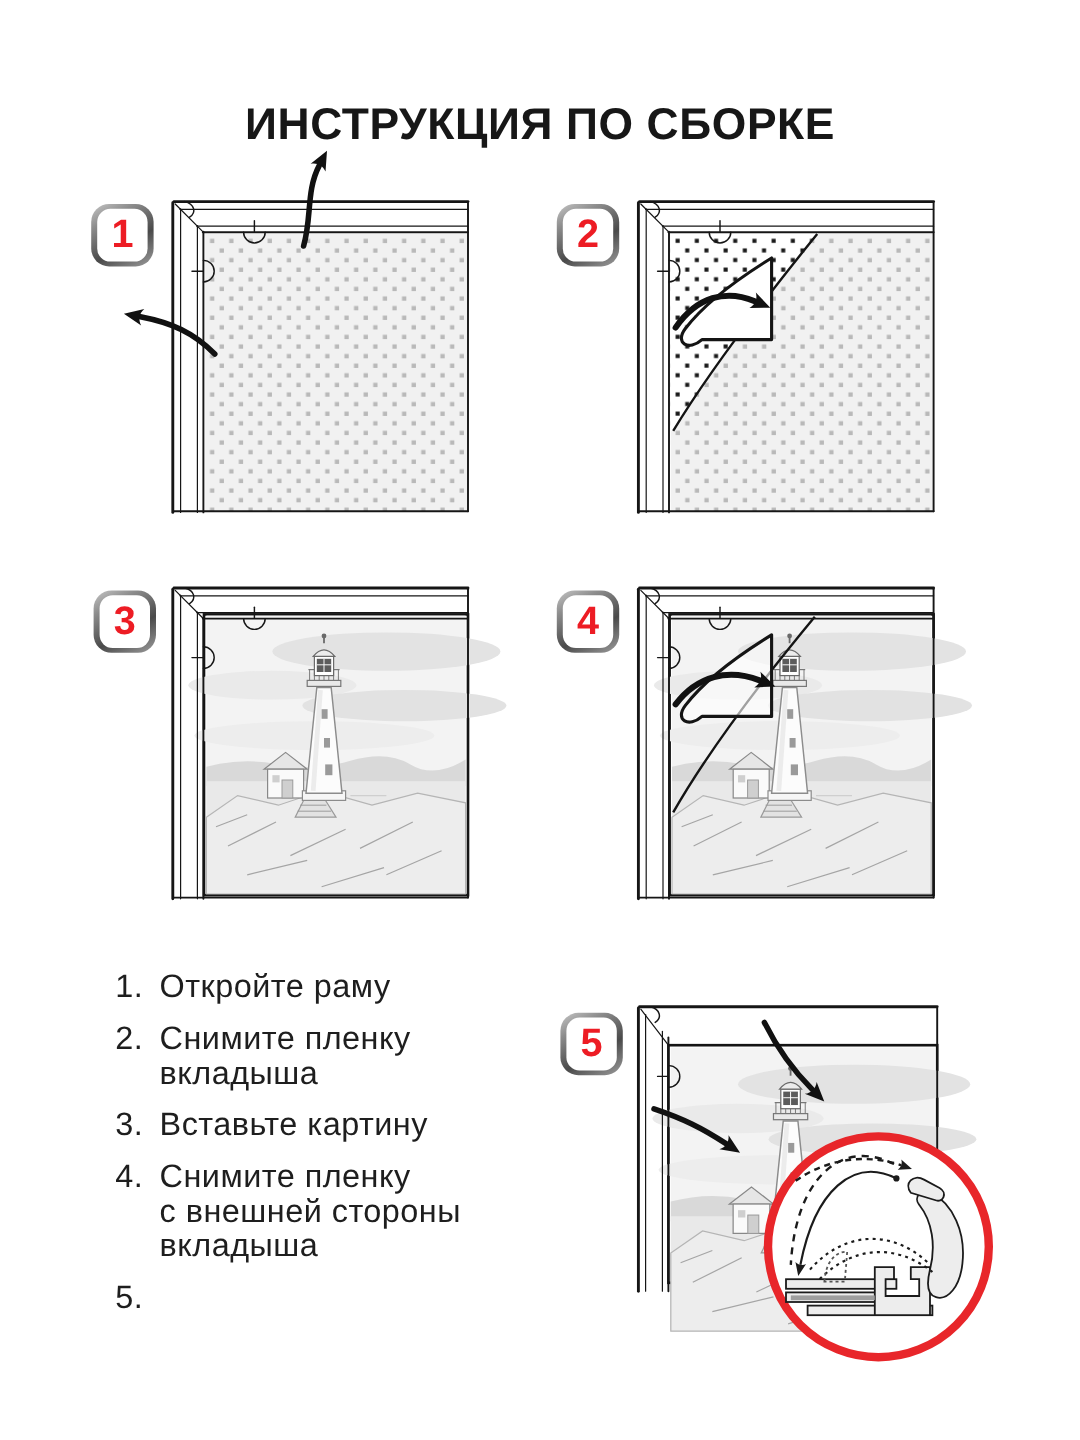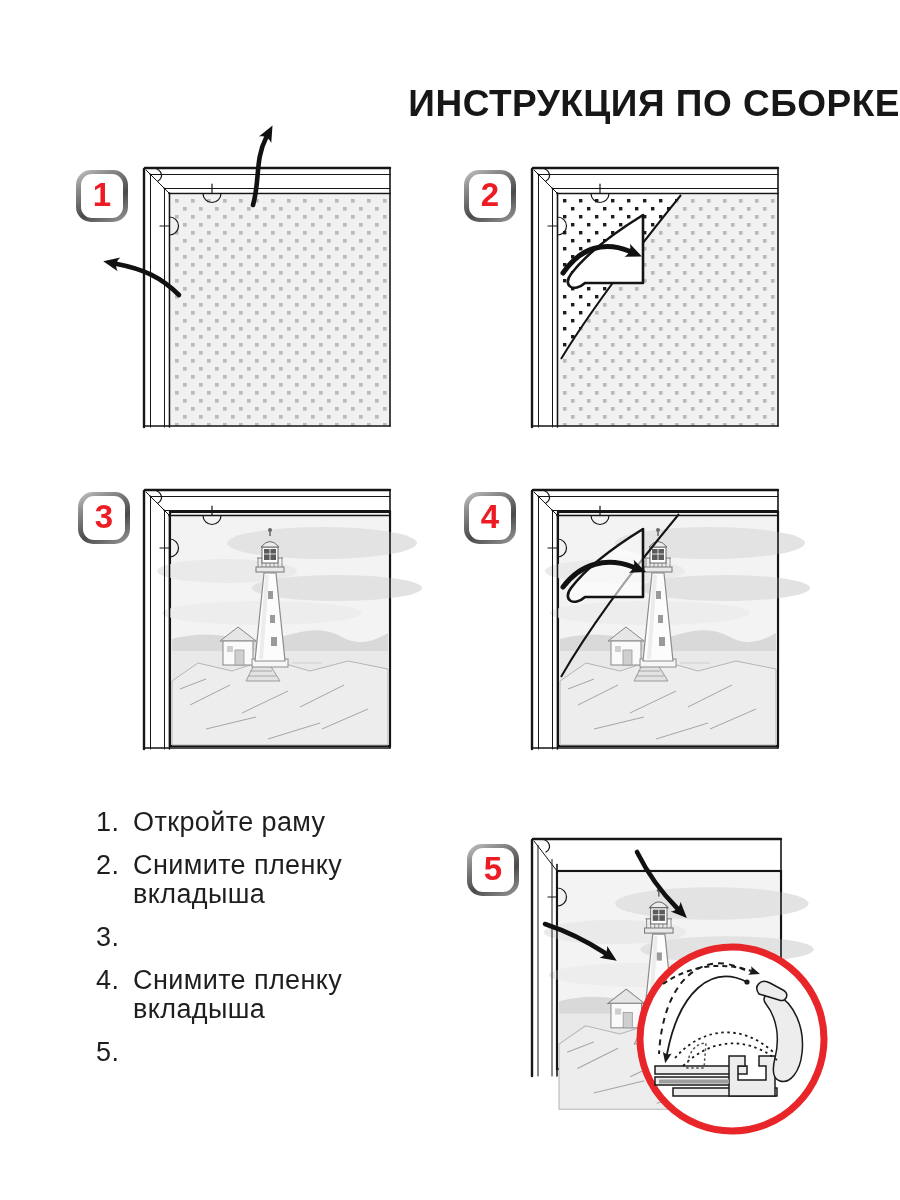--- a/index.html
+++ b/index.html
@@ -1,21 +1,21 @@
 <!DOCTYPE html>
 <html style="--accent-red: #e8262a; --badge-number: #ed1c24; --line: #161616; --film-bg: #f1f1f1; --film-dot: #b9b9b9;"><head>
 <meta charset="utf-8">
 <style>
   html,body{margin:0;padding:0;}
   body{
     width:900px;height:1200px;position:relative;background:#ffffff;
     font-family:"Liberation Sans", sans-serif;overflow:hidden;
   }
   .title{
-    position:absolute;top:58px;left:0;width:900px;text-align:right;
+    position:absolute;top:58px;left:0;width:900px;text-align:center;
     font-size:37px;font-weight:bold;letter-spacing:.5px;color:#171717;
   }
   .badge{
     position:absolute;width:52px;height:52px;border-radius:15px;
     background:linear-gradient(150deg,#c6c6c6 0%,#8d8d8d 25%,#4a4a4a 62%,#9d9d9d 100%);
     display:flex;align-items:center;justify-content:center;
   }
   .badge-inner{
     width:42px;height:42px;border-radius:11px;background:#fff;
     display:flex;align-items:center;justify-content:center;
@@ -221,24 +221,28 @@
   </div>
   <div class="step-item">
     <span class="step-num">2.</span>
     <span class="step-lines">
       <span>Снимите пленку</span>
       <span>вкладыша</span>
     </span>
   </div>
   <div class="step-item">
     <span class="step-num">3.</span>
+    <span class="step-lines">
+      <span>Вставьте картину</span>
+    </span>
   </div>
   <div class="step-item">
     <span class="step-num">4.</span>
     <span class="step-lines">
       <span>Снимите пленку</span>
+      <span>с внешней стороны</span>
       <span>вкладыша</span>
     </span>
   </div>
   <div class="step-item">
     <span class="step-num">5.</span>
   </div>
 </div>
 
 </body></html>

